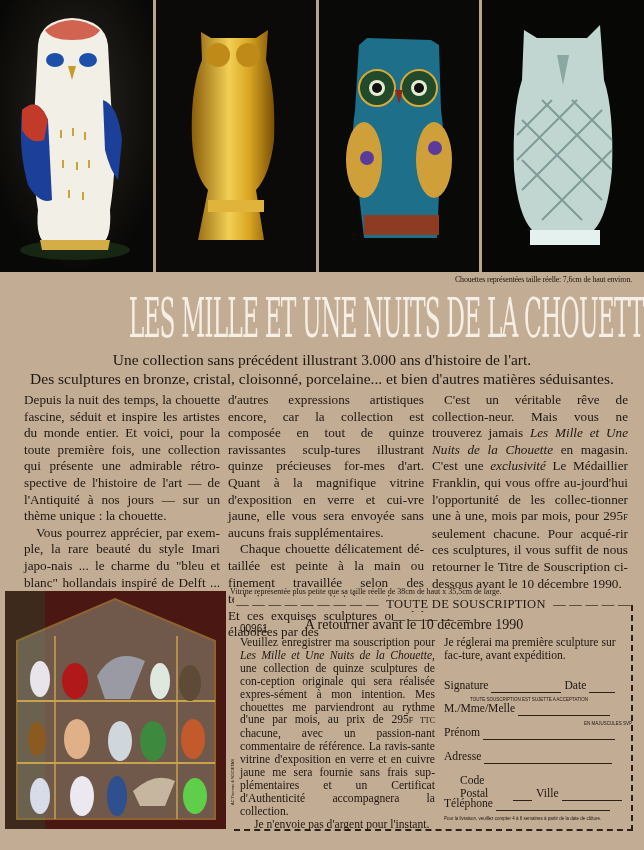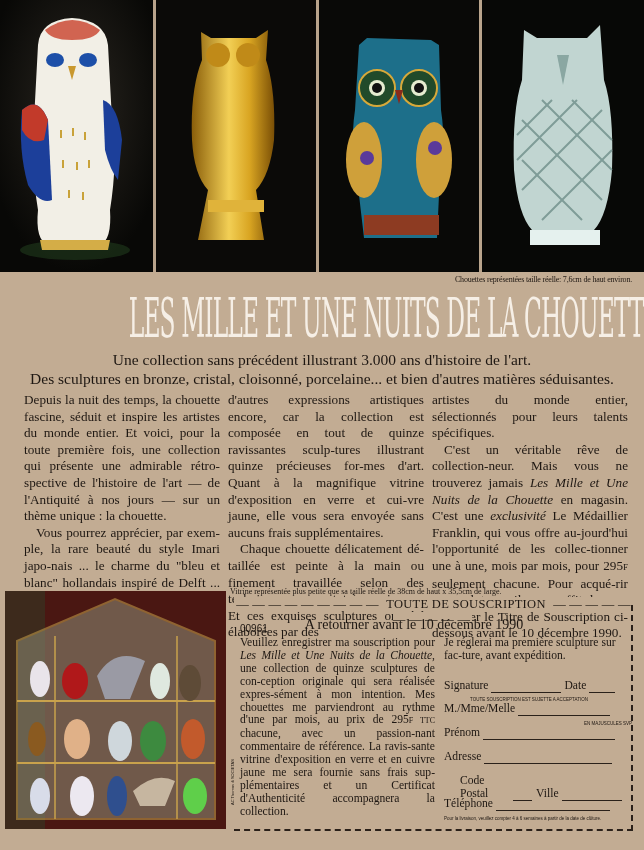--- a/index.html
+++ b/index.html
@@ -126,21 +126,20 @@
 
 <div class="col c1">
   <p>Depuis la nuit des temps, la chouette fascine, séduit et inspire les artistes du monde entier. Et voici, pour la toute première fois, une collection qui présente une admirable rétro-spective de l'histoire de l'art — de l'Antiquité à nos jours — sur un thème unique : la chouette.</p>
   <p class="ind">Vous pourrez apprécier, par exem-ple, la rare beauté du style Imari japo-nais ... le charme du "bleu et blanc" hollandais inspiré de Delft ... la grande tradition XVIIIème de Saxe ... et bien</p>
 </div>
 <div class="col c2">
   <p>d'autres expressions artistiques encore, car la collection est composée en tout de quinze ravissantes sculp-tures illustrant quinze précieuses for-mes d'art. Quant à la magnifique vitrine d'exposition en verre et cui-vre jaune, elle vous sera envoyée sans aucuns frais supplémentaires.</p>
   <p class="ind">Chaque chouette délicatement dé-taillée est peinte à la main ou finement travaillée selon des techniques sou-vent très anciennes. Et ces exquises sculptures ont été élaborées par des</p>
 </div>
 <div class="col c3">
-  <p>artistes du monde entier, sélectionnés pour leurs talents spécifiques.</p>
   <p class="ind"><span>C'est un véritable rêve de collection-neur. Mais vous ne trouverez jamais </span><i>Les Mille et Une Nuits de la Chouette</i><span> en magasin. C'est une </span><i>exclusivité</i><span> Le Médaillier Franklin, qui vous offre au-jourd'hui l'opportunité de les collec-tionner une à une, mois par mois, pour 295</span><span style="font-size:9px">F</span><span> seulement chacune. Pour acqué-rir ces sculptures, il vous suffit de nous retourner le Titre de Souscription ci-dessous avant le 10 décembre 1990.</span></p>
 </div>
 
 <div class="vitrine">
   <svg width="221" height="238" viewBox="0 0 221 238">
     <rect width="221" height="238" fill="#4a1712"></rect>
     <rect x="0" y="0" width="40" height="238" fill="#3d2a1c"></rect>
     <path d="M12 50 L110 8 L210 50 L210 228 L12 228 Z" fill="#8f8f78" opacity="0.55" stroke="#c9a24c" stroke-width="2"></path>
     <line x1="12" y1="110" x2="210" y2="110" stroke="#c9a24c" stroke-width="2"></line>
     <line x1="12" y1="172" x2="210" y2="172" stroke="#c9a24c" stroke-width="2"></line>
@@ -168,20 +167,21 @@
 
 <div class="small-cap">Vitrine représentée plus petite que sa taille réelle de 38cm de haut x 35,5cm de large.</div>
 
 <div class="coupon">
   <div class="coupon-title"><span>— — — — — — — — —&nbsp;</span><span>TOUTE DE SOUSCRIPTION</span><span>&nbsp;— — — — — — — — — —</span></div>
   <div class="code">00961</div>
   <div class="retour">A retourner avant le 10 décembre 1990</div>
 
   <div class="cl">
     <p><span>Veuillez enregistrer ma souscription pour </span><i>Les Mille et Une Nuits de la Chouette</i><span>, une collection de quinze sculptures de con-ception originale qui sera réalisée expres-sément à mon intention. Mes chouettes me parviendront au rythme d'une par mois, au prix de 295</span><span style="font-size:8px">F TTC</span><span> chacune, avec un passion-nant commentaire de référence. La ravis-sante vitrine d'exposition en verre et en cuivre jaune me sera fournie sans frais sup-plémentaires et un Certificat d'Authenticité accompagnera la collection.</span></p>
+    <p class="last">Je n'envoie pas d'argent pour l'instant.</p>
   </div>
 
   <div class="cr">
     <div>Je réglerai ma première sculpture sur fac-ture, avant expédition.</div>
     <div class="field" style="top:43px;">
         <span>Signature</span>
         <span class="line" style="width:70px"></span>
         <span style="margin-left:3px">Date</span>
         <span class="line" style="width:26px"></span>
       </div>

